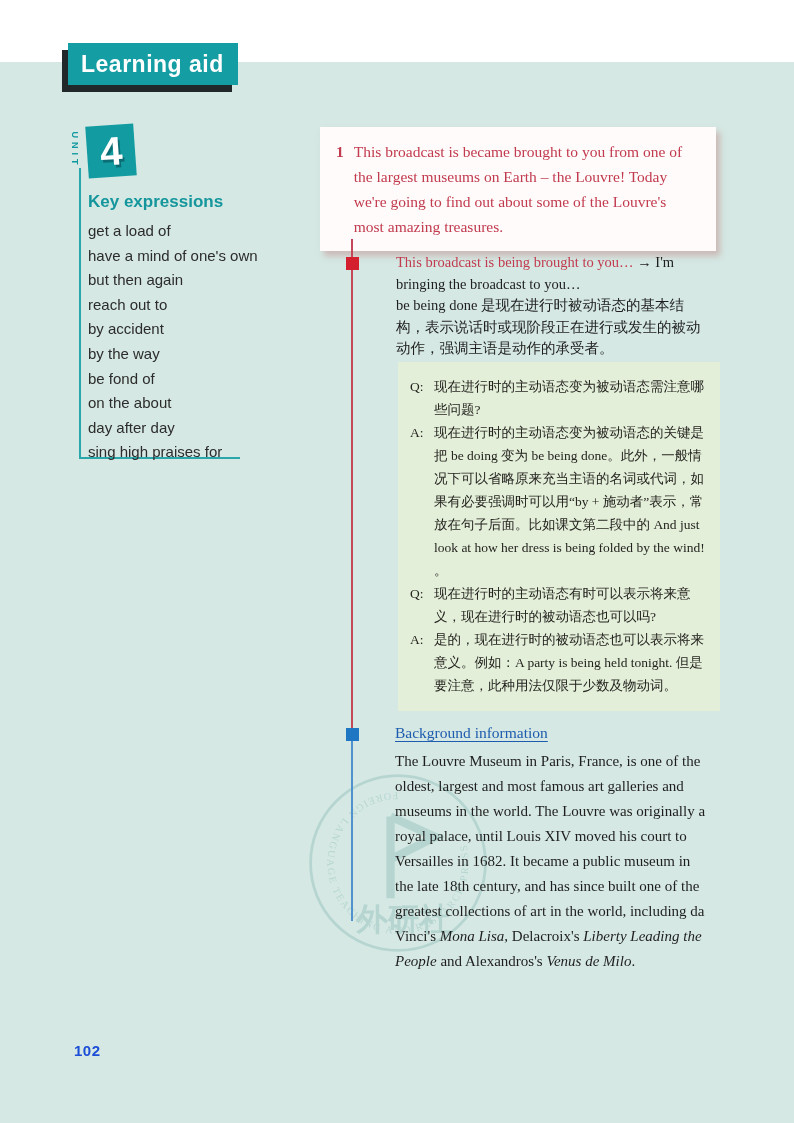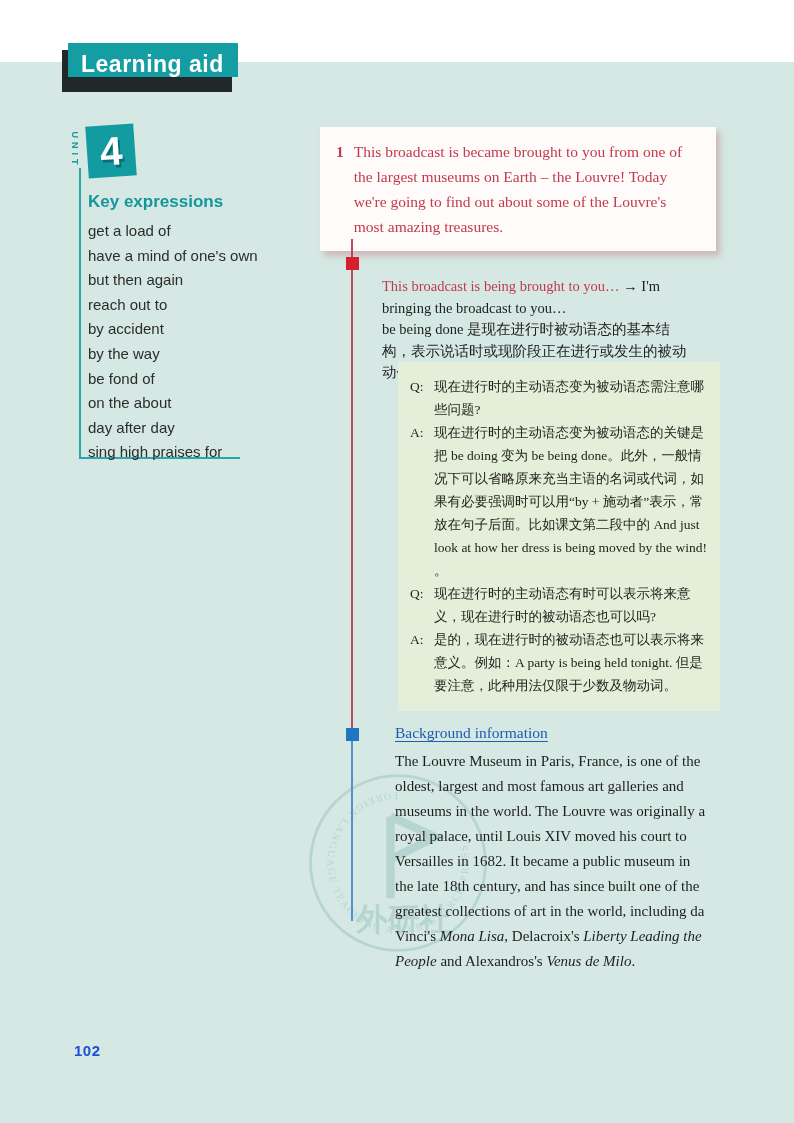--- a/index.html
+++ b/index.html
@@ -2,21 +2,21 @@
 <html><head>
 <meta charset="utf-8">
 <style>
   html,body{margin:0;padding:0;background:#ffffff;}
   .page{position:relative;width:794px;height:1123px;background:#ffffff;overflow:hidden;
         font-family:"Liberation Serif","DejaVu Serif",serif;}
   .mint{position:absolute;left:0;right:0;top:62px;bottom:0;background:#d5e8e3;}
 
   
   .hdr-shadow{position:absolute;left:62px;top:50px;width:170px;height:42px;background:#20282a;}
-  .hdr-box{position:absolute;left:68px;top:43px;width:170px;height:34px;background:#149ea4;
+  .hdr-box{position:absolute;left:68px;top:43px;width:170px;height:42px;background:#149ea4;
            color:#ffffff;font-family:"Liberation Sans","DejaVu Sans",sans-serif;
            font-weight:bold;font-size:23px;line-height:42px;padding-left:13px;box-sizing:border-box;letter-spacing:.5px;}
 
   
   .unit-label{position:absolute;left:52px;top:145px;width:46px;text-align:center;
               transform:rotate(90deg);font-family:"Liberation Sans","DejaVu Sans",sans-serif;
               font-weight:bold;font-size:9px;letter-spacing:4px;color:#0f98a0;}
   .unit-flag{position:absolute;left:87px;top:125px;width:48px;height:52px;background:#129ba1;
              transform:rotate(-4deg);display:flex;align-items:center;justify-content:center;}
   .unit-num{color:#ffffff;font-family:"Liberation Sans","DejaVu Sans",sans-serif;
@@ -37,21 +37,21 @@
   .quote-num{font-weight:bold;font-size:15.5px;line-height:25px;margin-right:10px;}
   .quote-text{font-size:15.5px;line-height:25px;}
 
   
   .bullet-red{position:absolute;left:346px;top:257px;width:13px;height:13px;background:#d41f2f;}
   .rail-red{position:absolute;left:351px;top:239px;width:2px;height:496px;background:#c4485a;}
   .bullet-blue{position:absolute;left:346px;top:728px;width:13px;height:13px;background:#1f76c2;}
   .rail-blue{position:absolute;left:351px;top:741px;width:2px;height:180px;background:#4f92cd;}
 
   
-  .explain{position:absolute;left:382px;top:252px;width:315px;font-size:14.5px;line-height:21.5px;color:#1e1e1e;margin-top:24px;}
+  .explain{position:absolute;left:396px;top:252px;width:315px;font-size:14.5px;line-height:21.5px;color:#1e1e1e;}
   .explain .red{color:#c23a4e;}
   .explain .note{margin-top:0;}
 
   
   .qa-box{position:absolute;left:398px;top:362px;width:322px;min-height:318px;background:#e4efda;
           box-sizing:border-box;padding:13px 12px 14px 12px;}
   .qa-row{display:flex;font-size:13.5px;line-height:23px;color:#24241f;}
   .qa-label{width:24px;flex-shrink:0;}
   .qa-text{flex:1;}
 
@@ -126,21 +126,21 @@
   </div>
 
   <div class="qa-box">
     <div>
         <div class="qa-row">
           <span class="qa-label">Q:</span>
           <span class="qa-text">现在进行时的主动语态变为被动语态需注意哪些问题?</span>
         </div>
         <div class="qa-row">
           <span class="qa-label">A:</span>
-          <span class="qa-text">现在进行时的主动语态变为被动语态的关键是把 be doing 变为 be being done。此外，一般情况下可以省略原来充当主语的名词或代词，如果有必要强调时可以用“by + 施动者”表示，常放在句子后面。比如课文第二段中的 And just look at how her dress is being moved by the wind! 。</span>
+          <span class="qa-text">现在进行时的主动语态变为被动语态的关键是把 be doing 变为 be being done。此外，一般情况下可以省略原来充当主语的名词或代词，如果有必要强调时可以用“by + 施动者”表示，常放在句子后面。比如课文第二段中的 And just look at how her dress is being folded by the wind! 。</span>
         </div>
         <div class="qa-row">
           <span class="qa-label">Q:</span>
           <span class="qa-text">现在进行时的主动语态有时可以表示将来意义，现在进行时的被动语态也可以吗?</span>
         </div>
         <div class="qa-row">
           <span class="qa-label">A:</span>
           <span class="qa-text">是的，现在进行时的被动语态也可以表示将来意义。例如：A party is being held tonight. 但是要注意，此种用法仅限于少数及物动词。</span>
         </div>
       </div>

